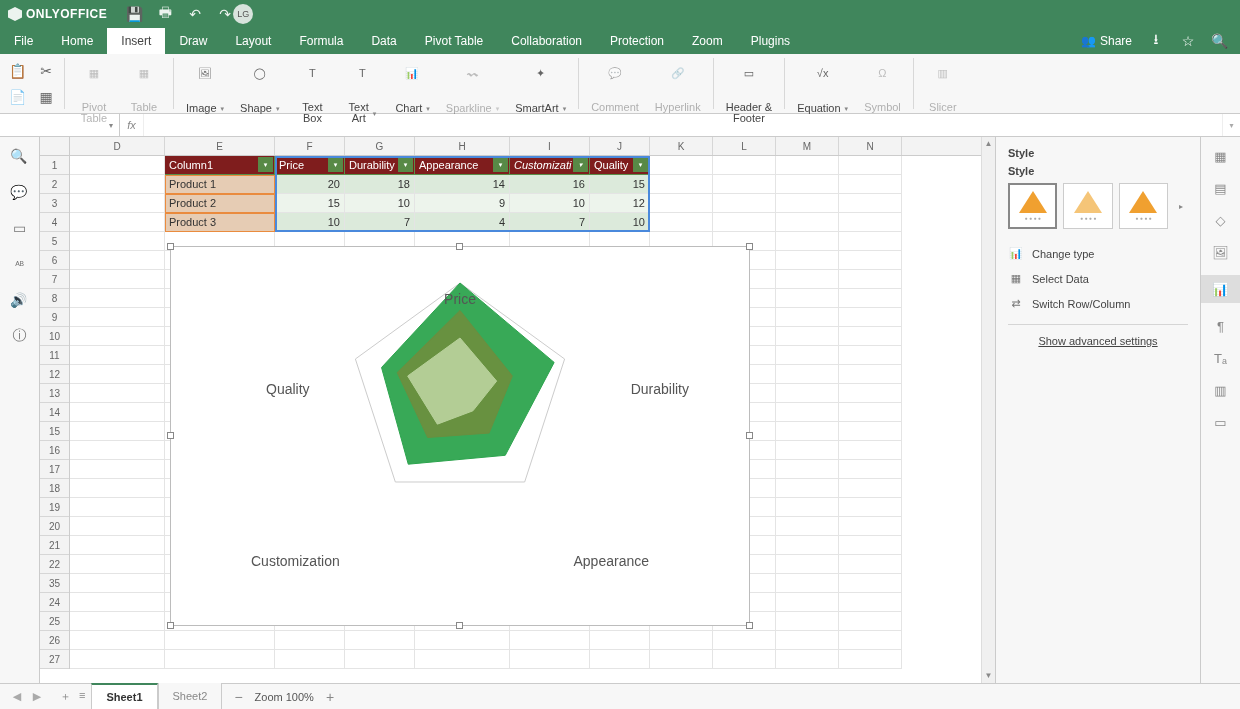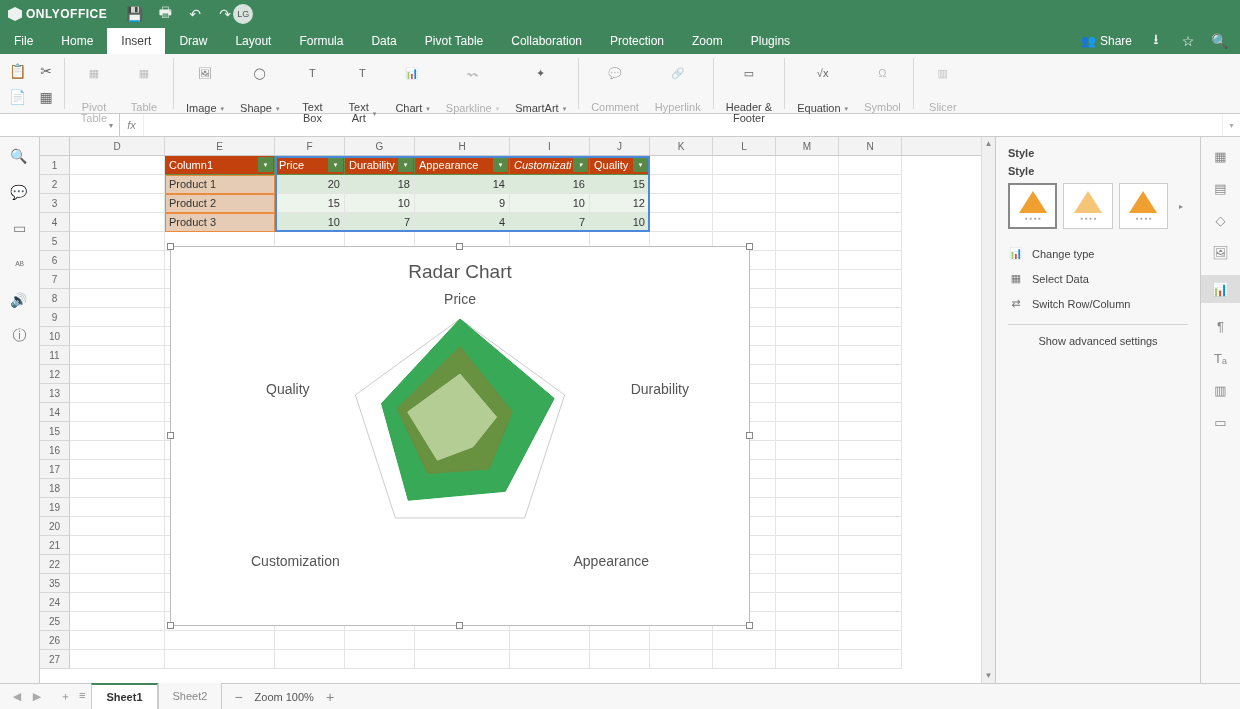--- a/index.html
+++ b/index.html
@@ -56,21 +56,21 @@
 
 .grid { position:absolute; top:0; left:0; right:0; bottom:0;}
 .col-headers { position:absolute; top:0; left:30px; right:14px; height:19px; display:flex; background:#f3f3f3; border-bottom:1px solid #ccc;}
 .col-headers .ch { border-right:1px solid #d6d6d6; text-align:center; font-size:10px; color:#666; line-height:19px; cursor:pointer;}
 .row-headers { position:absolute; top:19px; left:0; width:30px; background:#f3f3f3; border-right:1px solid #ccc;}
 .row-headers .rh { height:19px; border-bottom:1px solid #d6d6d6; text-align:center; font-size:10px; color:#666; line-height:19px; cursor:pointer;}
 .corner { position:absolute; top:0; left:0; width:30px; height:19px; background:#f3f3f3; border-right:1px solid #ccc; border-bottom:1px solid #ccc;}
 .cells { position:absolute; top:19px; left:30px; right:14px; bottom:0; }
 .cell-row { display:flex; height:19px; }
 .cell { border-right:1px solid #e4e4e4; border-bottom:1px solid #e4e4e4; padding:0 4px; font-size:11px; line-height:18px; overflow:hidden; white-space:nowrap; position:relative;}
-.cell.hdr { background:#c2410c; color:#fff; font-weight:normal; border-right:1px solid #5a8f4a; border-bottom:1px solid #5a8f4a; display:flex; align-items:center;}
+.cell.hdr { background:#7f1d1d; color:#fff; font-weight:normal; border-right:1px solid #5a8f4a; border-bottom:1px solid #5a8f4a; display:flex; align-items:center;}
 .cell.hdr .filter-btn { position:absolute; right:1px; top:1px; width:15px; height:15px; background:#588946; display:flex; align-items:center; justify-content:center; font-size:7px; color:#fff; cursor:pointer;}
 .cell.rowlabel { background:#e6ccb4; border-right:1px solid #d2b79a; border-bottom:1px solid #d2b79a;}
 .cell.num { text-align:right; background:#dceadb;}
 .cell.num2 { text-align:right; background:#edf4ec;}
 .cell.selborder { outline: 1px solid #ea8b3e; outline-offset:-1px;}
 
 
 .vscroll { position:absolute; top:0; right:0; width:14px; bottom:0; background:#f0f0f0; border-left:1px solid #ddd;}
 .vscroll .arrow { height:14px; text-align:center; font-size:8px; color:#888; cursor:pointer; line-height:14px;}
 
@@ -98,21 +98,21 @@
 .right-panel .spin .sp-btns div { height:11px; font-size:6px; text-align:center; cursor:pointer; color:#888; line-height:11px;}
 .right-panel .link-ico { width:16px; text-align:center; color:#888; padding-bottom:4px; cursor:pointer;}
 .right-panel .style-row { display:flex; gap:6px; margin-bottom:12px; align-items:center;}
 .right-panel .style-thumb { width:50px; height:46px; border:1px solid #ccc; background:#fff; cursor:pointer; position:relative; display:flex; flex-direction:column; align-items:center; justify-content:center;}
 .right-panel .style-thumb.selected { border:2px solid #888;}
 .right-panel .style-thumb .tri { width:0; height:0; border-left:14px solid transparent; border-right:14px solid transparent; border-bottom:22px solid #f0a030;}
 .right-panel .style-thumb .dots { font-size:5px; color:#aaa; margin-top:2px;}
 .right-panel .style-more { width:14px; text-align:center; color:#888; cursor:pointer; font-size:8px;}
 .right-panel .action-row { display:flex; align-items:center; gap:8px; padding:6px 0; cursor:pointer; color:#444;}
 .right-panel .action-row .ai { width:16px; text-align:center; color:#777;}
-.right-panel .adv-link { text-align:center; border-top:1px solid #d5d5d5; margin-top:8px; padding-top:10px; font-size:11px; color:#444; cursor:pointer;}
+.right-panel .adv-link { text-align:center; border-top:1px solid #d5d5d5; margin-top:8px; padding-top:10px; font-size:11px; color:#444; text-decoration:underline; cursor:pointer;}
 
 
 .statusbar { height:26px; border-top:1px solid #cbcbcb; background:#f7f7f7; display:flex; align-items:center; font-size:11px; color:#555;}
 .statusbar .nav-arrows { display:flex; gap:6px; padding:0 10px;}
 .statusbar .nav-arrows .na { width:14px; text-align:center; cursor:pointer; color:#aaa;}
 .statusbar .sheet-ctrl { display:flex; gap:8px; padding:0 6px; color:#888;}
 .statusbar .sheet-ctrl div { cursor:pointer;}
 .statusbar .sheet-tabs { display:flex; align-items:stretch; height:100%;}
 .statusbar .sheet-tab { padding:0 14px; display:flex; align-items:center; border:1px solid #cbcbcb; border-bottom:none; border-top:none; margin-top:-1px; cursor:pointer; background:#f7f7f7; color:#888;}
 .statusbar .sheet-tab.active { background:#fff; color:#333; font-weight:bold; border-top:2px solid #40865c;}
@@ -695,21 +695,20 @@
 
     <div class="chart-obj">
       <div class="handle h-tl"></div>
       <div class="handle h-tr"></div>
       <div class="handle h-bl"></div>
       <div class="handle h-br"></div>
       <div class="handle h-t"></div>
       <div class="handle h-b"></div>
       <div class="handle h-l"></div>
       <div class="handle h-r"></div>
-      <div class="chart-title">Radar Chart</div>
       <svg class="chart-svg" id="radar-svg" width="420" height="270">
           <path d="M210 30L314.6162167924669 106.00813061875579L274.65637775217203 228.99186938124421L145.34362224782797 228.99186938124421L105.3837832075331 106.0081306187558Z" fill="none" stroke="#ccc" stroke-width="1"></path>
           <path d="M210 30L304.1545951132202 109.4073175568802L255.25946442652042 202.29430856687094L158.27489779826237 211.19349550499538L131.53783740564984 114.50609796406685Z" fill="#2da44e" fill-opacity="0.95" stroke="#2da44e" stroke-width="1"></path>
           <path d="M210 57.5L262.3081083962334 123.00406530937789L239.09536998847742 180.04634122155989L177.67181112391398 184.4959346906221L147.23026992451986 119.60487837125348Z" fill="#6a8f3f" fill-opacity="0.95" stroke="#6a8f3f" stroke-width="1"></path>
           <path d="M210 85L246.6156758773634 128.10284571656453L222.9312755504344 157.79837387624883L187.3702677867398 171.14715428343547L157.69189160376655 123.00406530937789Z" fill="#b7d19a" fill-opacity="0.95" stroke="#b7d19a" stroke-width="1"></path>
         </svg>
       <div class="axis-lbl" style="top:44px; left:50%; transform:translateX(-50%);">Price</div>
       <div class="axis-lbl" style="top:134px; right:60px;">Durability</div>
       <div class="axis-lbl" style="bottom:56px; right:100px;">Appearance</div>
       <div class="axis-lbl" style="bottom:56px; left:80px;">Customization</div>

